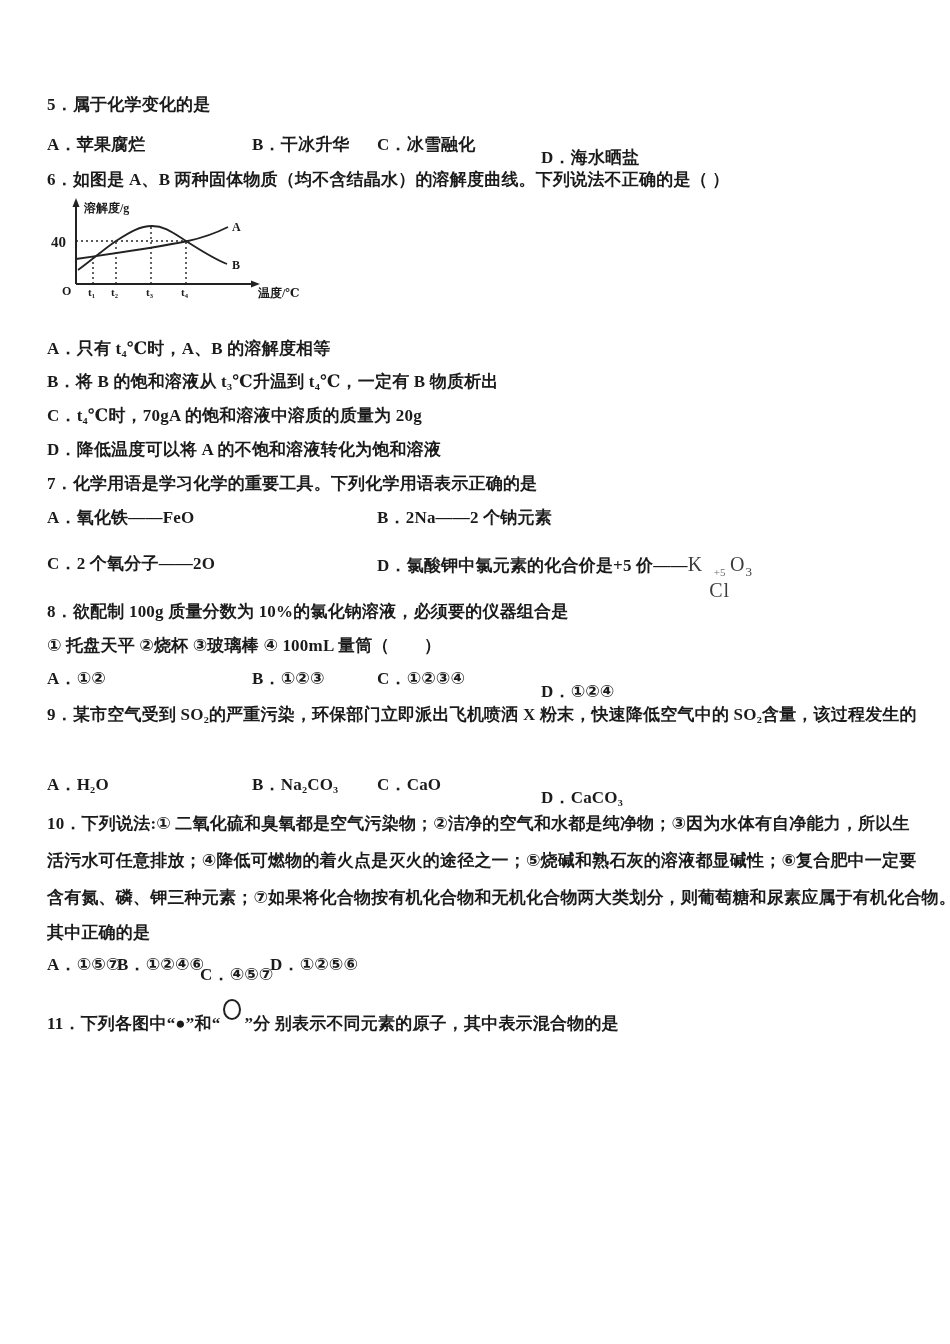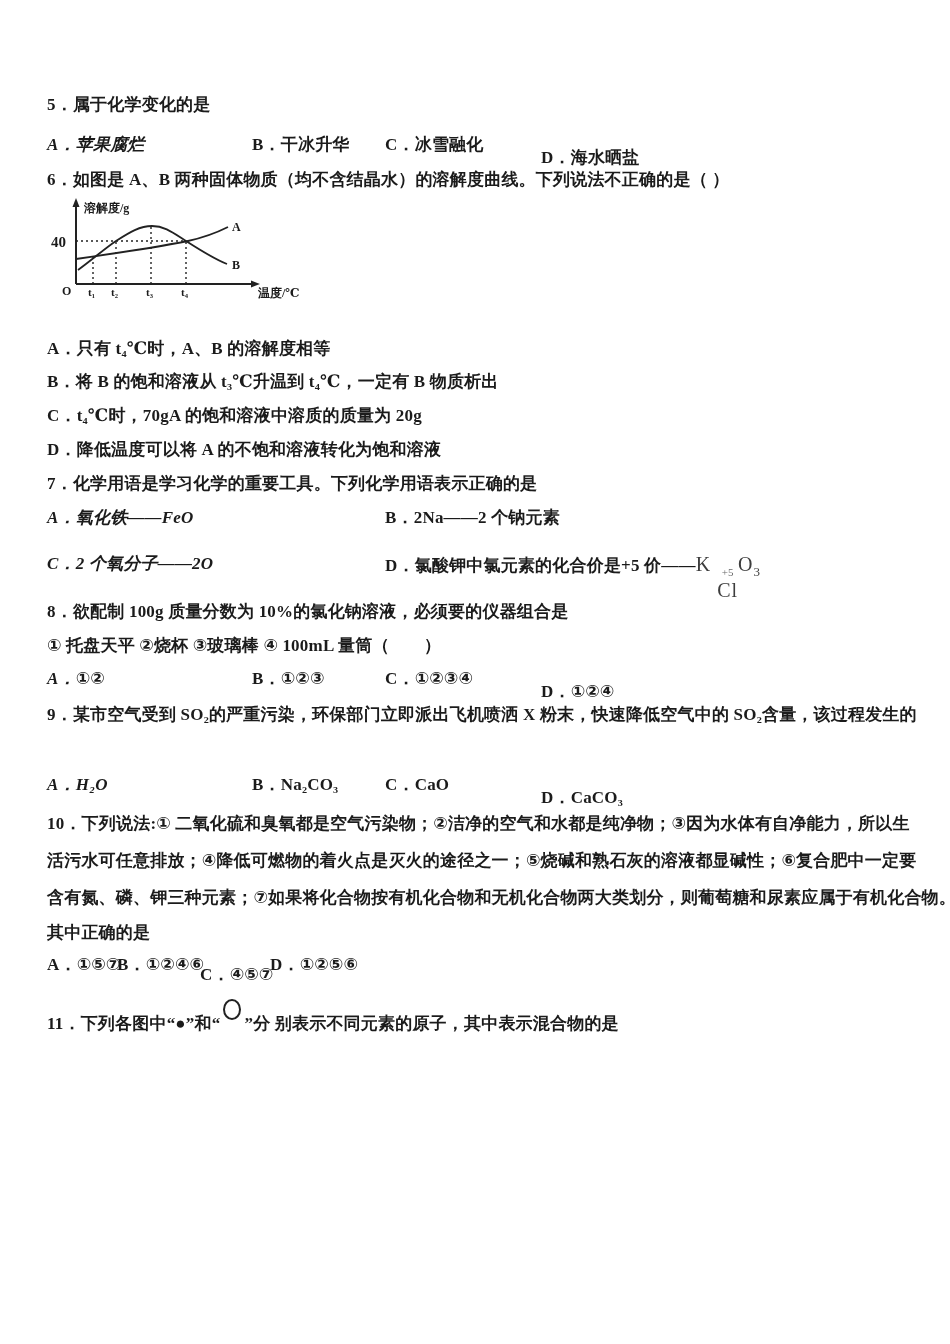--- a/index.html
+++ b/index.html
@@ -14,21 +14,21 @@
   .line{
     position:absolute;
     left:47px;right:20px;
     font-size:17px;
     font-weight:bold;
     line-height:22px;
     white-space:nowrap;
     letter-spacing:0.2px;
   }
   .opt{position:absolute;top:0;white-space:nowrap;}
-  .c0{left:0;font-style:italic;} .c1{left:165px;margin-left:40px;} .c2{left:338px;} .c3{left:494px;margin-top:13px;}
+  .c0{left:0;} .c1{left:165px;margin-left:40px;} .c2{left:330px;} .c3{left:494px;margin-top:13px;}
   .g0{left:0;} .g1{left:70px;} .g2{left:153px;margin-top:10px;} .g3{left:223px;}
   .kclo3{
     font-family:"Liberation Serif","DejaVu Serif",serif;
     font-weight:400;color:#3d3d3d;font-size:20px;letter-spacing:1px;
   }
   .vstack{
     display:inline-flex;flex-direction:column;align-items:center;
     line-height:1;vertical-align:-5px;
   }
   .vstack .val{font-size:11px;color:#6a6a6a;margin-bottom:2px;letter-spacing:0;}

